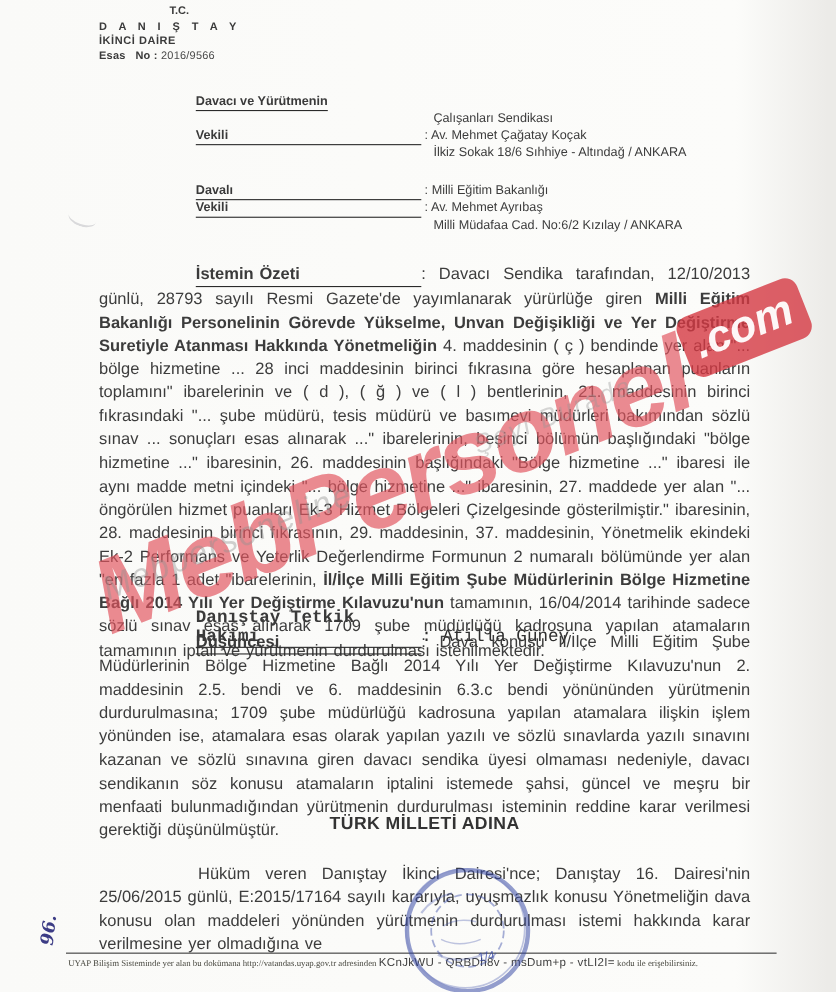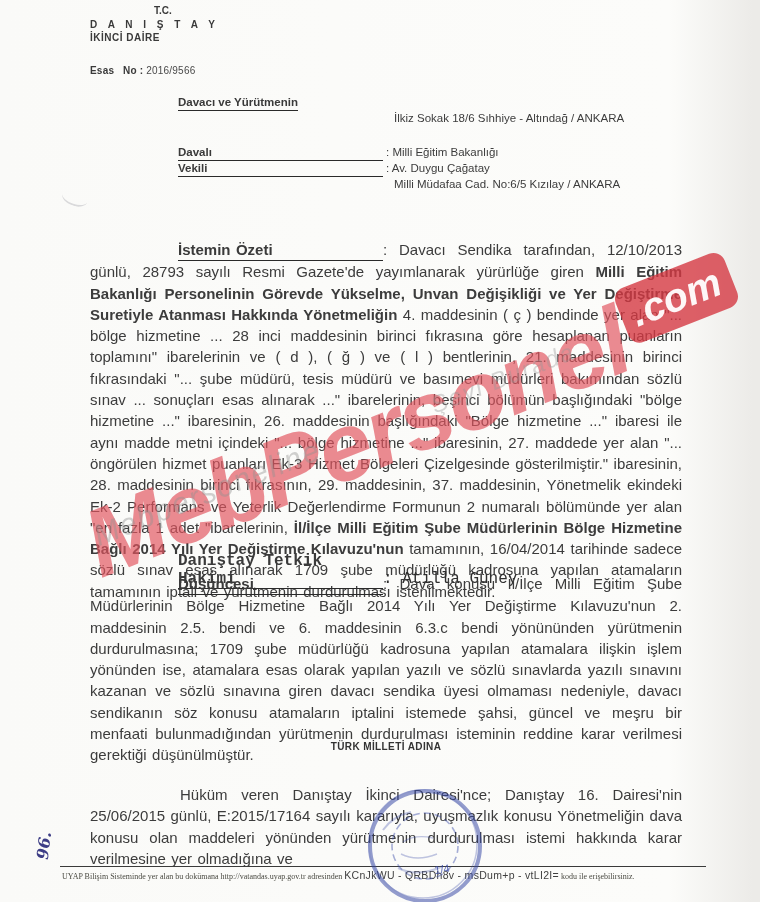--- a/index.html
+++ b/index.html
@@ -8,38 +8,38 @@
     background:linear-gradient(90deg,#fafaf8 0%,#fcfcfa 88%,#ecebe8 99%),#fbfbf9;
     font-family:"Liberation Sans",sans-serif;color:#2e2e2e;
   }
   .abs{position:absolute;}
   .b{font-weight:bold;}
   
   .hdr{left:90px;top:4px;font-size:10px;font-weight:bold;line-height:13.5px;color:#3a3a3a;}
   .hdr .tc{margin-left:64px;}
   .hdr .court{letter-spacing:4px;}
   .hdr .chamber{letter-spacing:.5px;}
-  .hdr .case{letter-spacing:.2px;margin-top:19px;}
+  .hdr .case{letter-spacing:.2px;}
   .hdr .case .num{font-weight:normal;color:#4a4a4a;}
   
-  .parties{left:178px;top:95px;width:510px;font-size:11.5px;line-height:15px;}
+  .parties{left:178px;top:85px;width:510px;font-size:11.5px;line-height:15px;}
   .prow{white-space:nowrap;}
   .plabel{display:inline-block;width:205px;font-weight:bold;border-bottom:1.3px solid #2a2a2a;color:#3a3a3a;}
   .plabel-textonly{display:inline-block;font-weight:bold;border-bottom:1.3px solid #2a2a2a;color:#3a3a3a;}
   .pval{padding-left:3px;color:#3c3c3c;}
   .noLabel{padding-left:216px;color:#3c3c3c;}
   .gap{height:19px;}
   
   .para{left:90px;width:592px;font-size:15px;line-height:21.3px;text-align:justify;color:#3c3c3c;word-spacing:1.2px;}
   .ulabel{display:inline-block;width:205px;font-weight:bold;border-bottom:1.3px solid #2a2a2a;color:#3a3a3a;text-align:left;text-indent:0;}
   .p-istemin{top:239px;text-indent:88px;}
   .tetkik-line{left:90px;top:552px;width:592px;font-size:16px;font-family:Liberation Mono, monospace;}
   .tetkik-line .pad{display:inline-block;width:88px;}
   .p-dusunce{top:573px;text-indent:88px;}
-  .heading-center{left:90px;top:741px;width:592px;text-align:center;font-weight:bold;font-size:10px;letter-spacing:.4px;color:#333;}
+  .heading-center{left:90px;top:741px;width:592px;text-align:center;font-weight:bold;font-size:16px;letter-spacing:.4px;color:#333;}
   .p-hukum{top:784px;text-indent:90px;}
   
   .wm{left:55px;top:305px;width:690px;height:330px;pointer-events:none;z-index:4;}
   .wm-inner{position:absolute;left:10px;top:70px;width:680px;transform:rotate(-21.5deg);transform-origin:50% 50%;display:flex;align-items:flex-start;}
   .wm-main{font-size:96px;font-weight:bold;font-style:italic;letter-spacing:-2px;color:rgba(226,84,94,0.68);line-height:1;}
   .wm-com{margin-left:4px;margin-top:2px;background:rgba(212,56,66,0.8);color:rgba(255,255,255,0.95);font-weight:bold;font-style:italic;font-size:40px;line-height:1;padding:8px 12px 10px;border-radius:12px;}
   .wm-gray{position:absolute;left:40px;top:215px;width:640px;transform:rotate(-21.5deg);transform-origin:0 50%;font-style:italic;font-size:30px;color:rgba(145,145,145,0.42);letter-spacing:2px;white-space:nowrap;}
   .wm-gray .sp2{margin-left:120px;font-size:24px;color:rgba(150,150,150,0.38);}
   
   .stamp{left:343px;top:778px;z-index:8;}
@@ -64,31 +64,37 @@
   <div class="case">
     <span>Esas</span>&nbsp;&nbsp;&nbsp;<span>No :</span>&nbsp;<span class="num">2016/9566</span>
   </div>
 </div>
 
 <div class="abs parties">
   <div class="prow">
     <span class="plabel-textonly">Davacı ve Yürütmenin</span>
   </div>
   <div class="prow">
+    <span class="noLabel">Çalışanları Sendikası</span>
+  </div>
+  <div class="prow">
+    <span class="plabel">Vekili</span><span class="pval">: Av. Mehmet Çağatay Koçak</span>
+  </div>
+  <div class="prow">
     <span class="noLabel">İlkiz Sokak 18/6 Sıhhiye - Altındağ / ANKARA</span>
   </div>
   <div class="gap"></div>
   <div class="prow">
     <span class="plabel">Davalı</span><span class="pval">: Milli Eğitim Bakanlığı</span>
   </div>
   <div class="prow">
-    <span class="plabel">Vekili</span><span class="pval">: Av. Duygu Çağatay</span>
+    <span class="plabel">Vekili</span><span class="pval">: Av. Mehmet Ayrıbaş</span>
   </div>
   <div class="prow">
-    <span class="noLabel">Milli Müdafaa Cad. No:6/5 Kızılay / ANKARA</span>
+    <span class="noLabel">Milli Müdafaa Cad. No:6/2 Kızılay / ANKARA</span>
   </div>
 </div>
 
 <div class="abs para p-istemin">
   <span class="ulabel">İstemin Özeti</span><span>: Davacı Sendika tarafından, 12/10/2013 günlü, 28793 sayılı Resmi Gazete'de yayımlanarak yürürlüğe giren </span><span class="b">Milli Eğitim Bakanlığı Personelinin Görevde Yükselme, Unvan Değişikliği ve Yer Değiştirme Suretiyle Atanması Hakkında Yönetmeliğin</span><span> 4. maddesinin ( ç ) bendinde yer alan "... bölge hizmetine ... 28 inci maddesinin birinci fıkrasına göre hesaplanan puanların toplamını" ibarelerinin ve ( d ), ( ğ ) ve ( l ) bentlerinin, 21. maddesinin birinci fıkrasındaki "... şube müdürü, tesis müdürü ve basımevi müdürleri bakımından sözlü sınav ... sonuçları esas alınarak ..." ibarelerinin, beşinci bölümün başlığındaki "bölge hizmetine ..." ibaresinin, 26. maddesinin başlığındaki "Bölge hizmetine ..." ibaresi ile aynı madde metni içindeki "... bölge hizmetine ..." ibaresinin, 27. maddede yer alan "... öngörülen hizmet puanları Ek-3 Hizmet Bölgeleri Çizelgesinde gösterilmiştir." ibaresinin, 28. maddesinin birinci fıkrasının, 29. maddesinin, 37. maddesinin, Yönetmelik ekindeki Ek-2 Performans ve Yeterlik Değerlendirme Formunun 2 numaralı bölümünde yer alan "en fazla 1 adet "ibarelerinin, </span><span class="b">İl/İlçe Milli Eğitim Şube Müdürlerinin Bölge Hizmetine Bağlı 2014 Yılı Yer Değiştirme Kılavuzu'nun</span><span> tamamının, 16/04/2014 tarihinde sadece sözlü sınav esas alınarak 1709 şube müdürlüğü kadrosuna yapılan atamaların tamamının iptali ve yürütmenin durdurulması istenilmektedir.</span>
 </div>
 
 <div class="abs tetkik-line">
   <span class="pad"></span><span class="ulabel">Danıştay Tetkik Hakimi</span><span>: Atilla Güney</span>
 </div>

